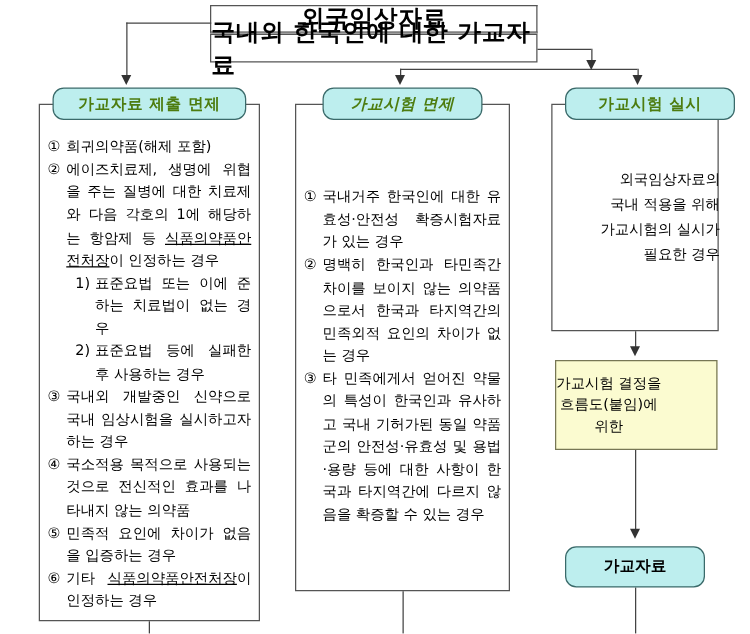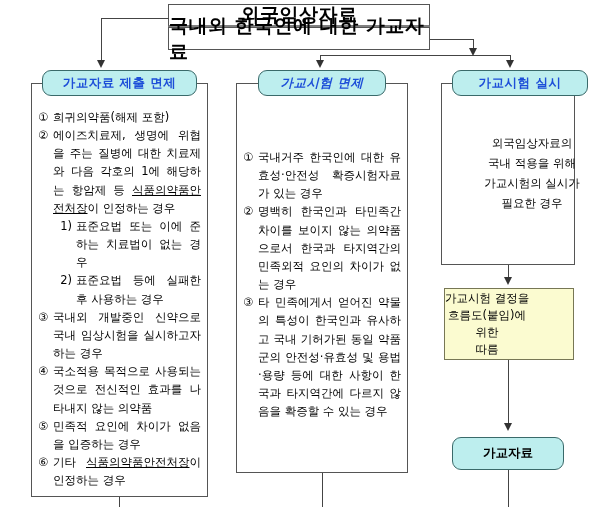--- a/index.html
+++ b/index.html
@@ -46,21 +46,21 @@
     position: absolute;
     box-sizing: border-box;
     border: 1px solid #3a6a6a;
     border-radius: 9px;
     background: #bdeeee;
     display: flex;
     align-items: center;
     justify-content: center;
     font-size: 12.5px;
     font-weight: bold;
-    color: #1d4ed8;
+    color: #4d7c0f;
     letter-spacing: 0.5px;
     z-index: 4;
   }
   #cap-left   { left: 42px;  top: 70px; width: 155px; height: 26px; }
   #cap-mid    { left: 258px; top: 70px; width: 128px; height: 26px; font-style: italic; }
   #cap-right  { left: 452px; top: 70px; width: 136px; height: 26px; }
 
   
   .frame {
     position: absolute;
@@ -259,38 +259,37 @@
         </li>
       </ul>
   </div>
   <div class="ln v" style="left:322px; top:473px; height:34px;"></div>
 
   <div class="frame" id="frame-right"></div>
   <div class="notch" style="left:453px; top:82px; width:110px; height:15px;"></div>
   <div class="cap" id="cap-right">
     <span>가교시험 실시</span>
   </div>
-  <div class="frame-body center-text" style="left:470px; top:133px; width:124px;">
+  <div class="frame-body center-text" style="left:452px; top:133px; width:124px;text-align:right;">
     <div id="right-body">
         <div>외국임상자료의</div>
         <div>국내 적용을 위해</div>
         <div>가교시험의 실시가</div>
         <div>필요한 경우</div>
       </div>
   </div>
 
   <div class="ln v" style="left:508px; top:265px; height:15px;"></div>
   <div class="arrow-down" style="left:503.5px; top:277px;"></div>
 
   <div id="note-yellow">
     <div id="note-lines">
         <div>가교시험 결정을</div>
         <div>흐름도(붙임)에</div>
         <div>위한</div>
-        <div>따름</div>
       </div>
   </div>
 
   <div class="ln v" style="left:508px; top:360px; height:64px;"></div>
   <div class="arrow-down" style="left:503.5px; top:423px;"></div>
 
   <div id="result-box">
     <span>가교자료</span>
   </div>
   <div class="ln v" style="left:508px; top:470px; height:37px;"></div>

